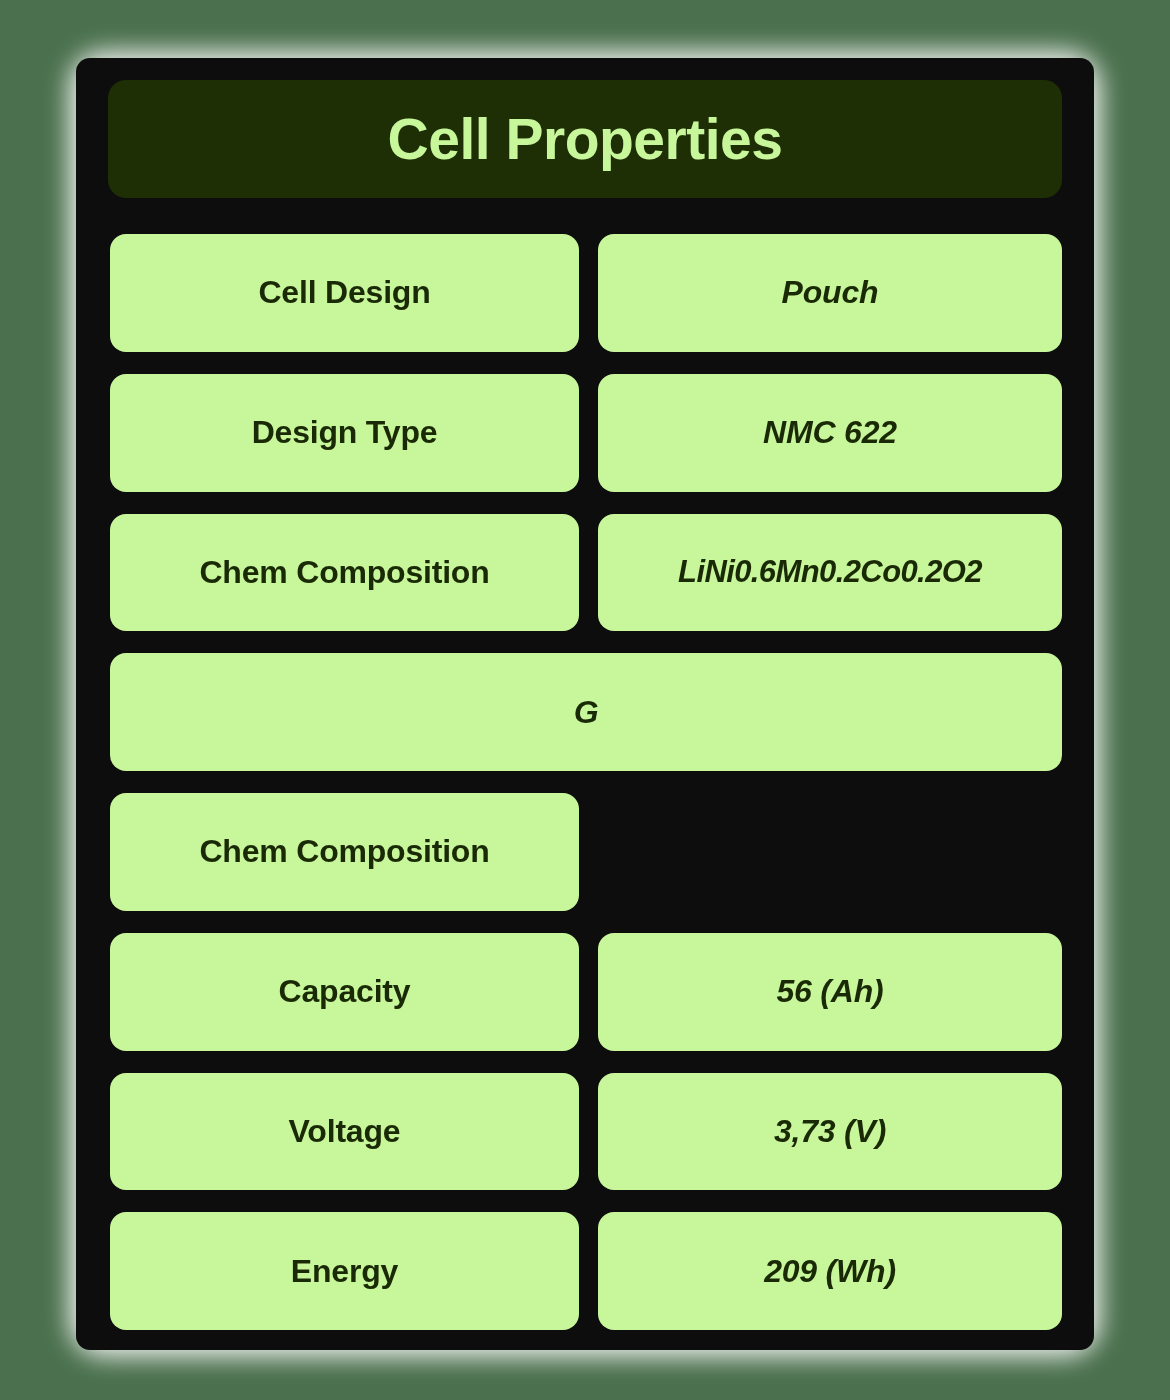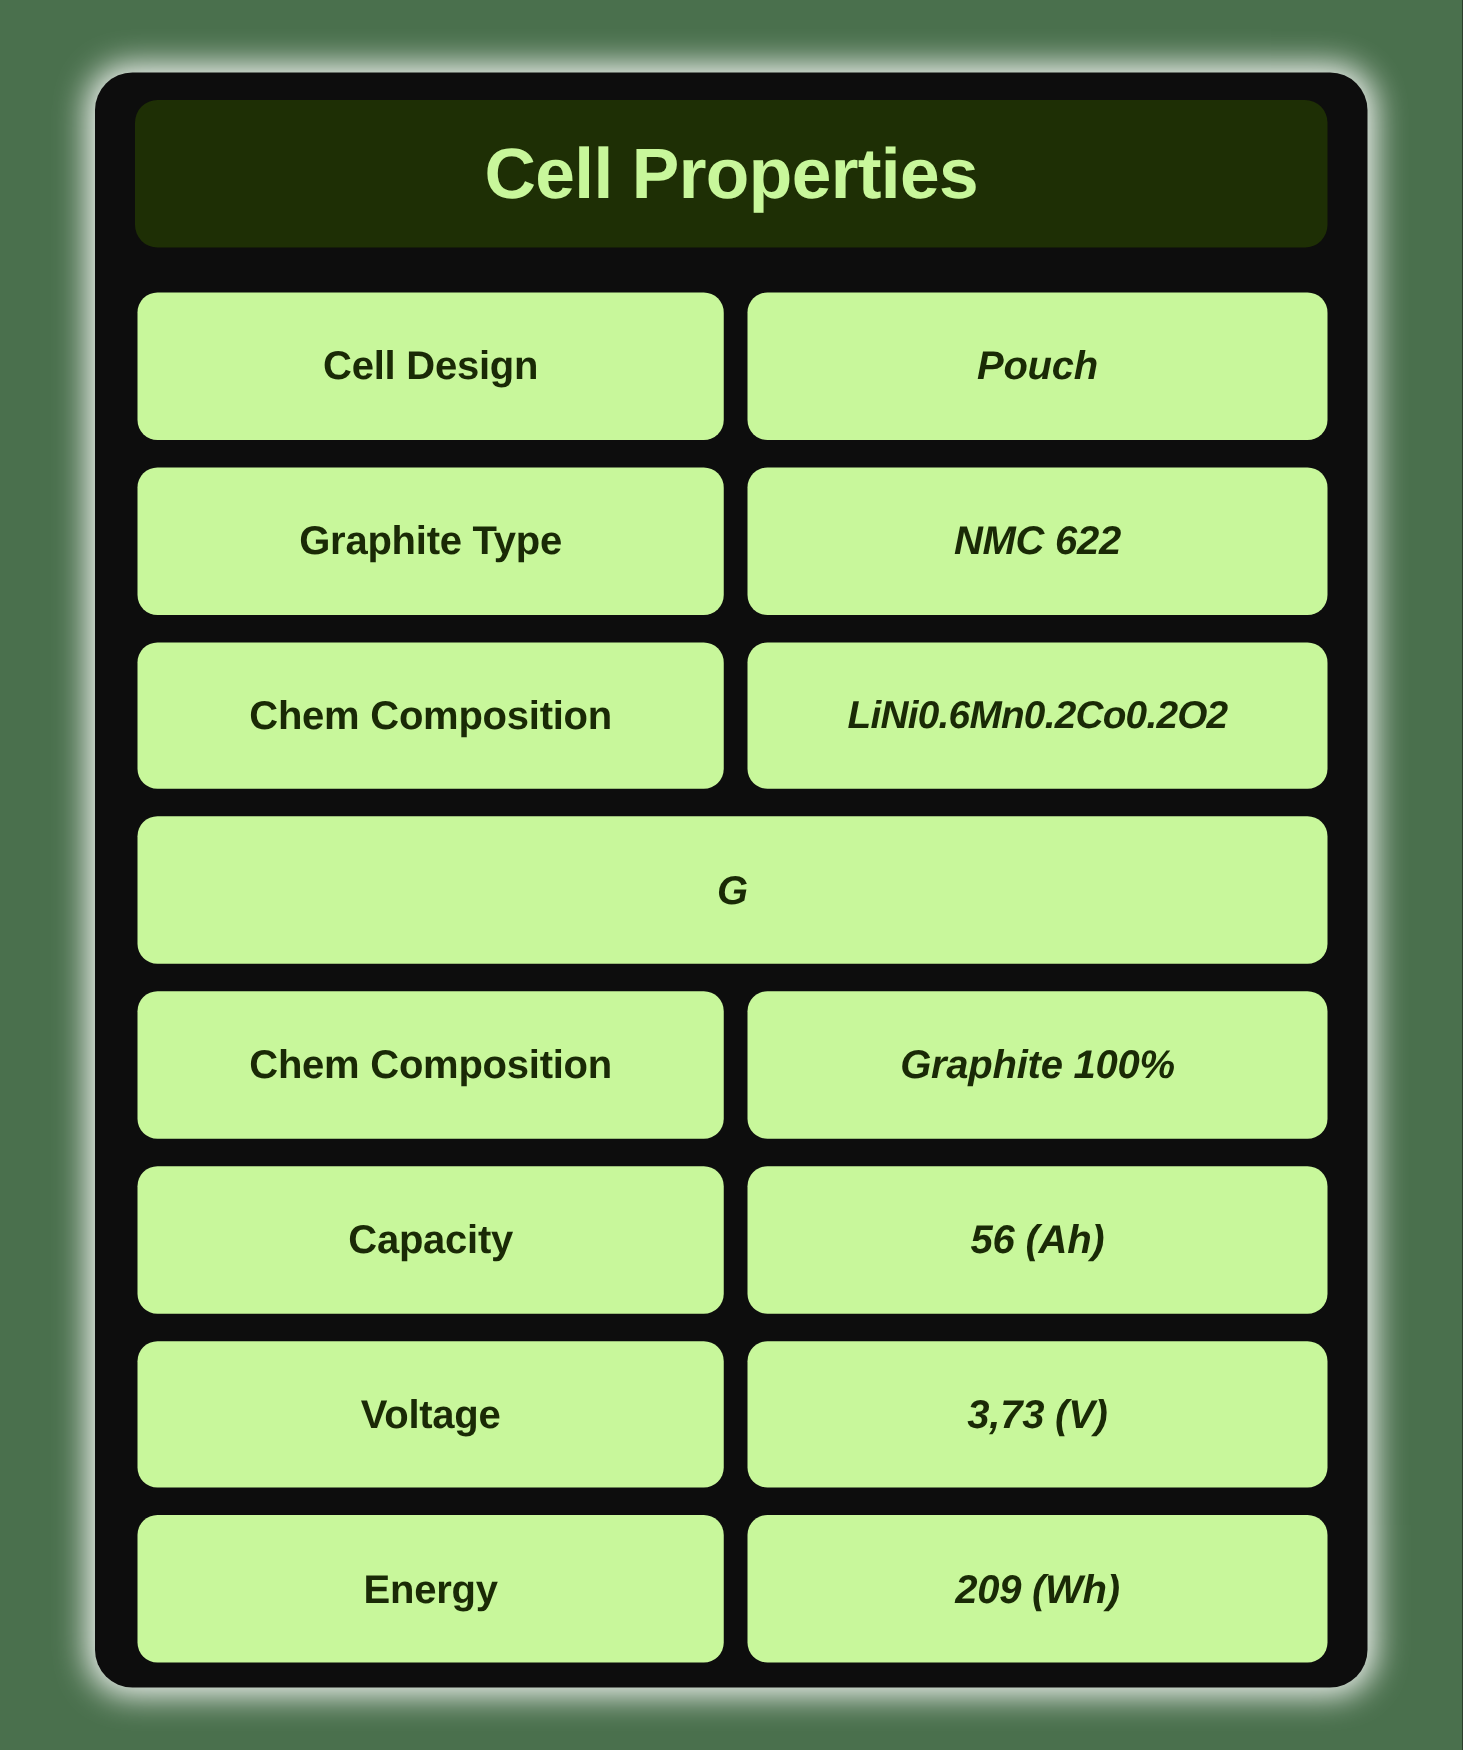--- a/index.html
+++ b/index.html
@@ -35,21 +35,21 @@
     opacity: 0.95;
   }
 
   .card {
     position: absolute;
     left: 76px;
     top: 58px;
     width: 1018px;
     height: 1292px;
     box-sizing: border-box;
-    border-radius: 30px;
+    border-radius: 14px;
     background: #0d0d0d;
     padding: 22px 16px 20px 16px;
     display: flex;
     flex-direction: column;
   }
 
   
   .title-bar {
     height: 118px;
     margin: 0 16px 36px 16px;
@@ -116,36 +116,35 @@
     </div>
 
     <div class="table">
 
       <div class="row">
         <div class="cell label">Cell Design</div>
         <div class="cell value">Pouch</div>
       </div>
 
       <div class="row">
-        <div class="cell label">Graphite Type</div>
+        <div class="cell label">Design Type</div>
         <div class="cell value">NMC 622</div>
       </div>
 
       <div class="row">
         <div class="cell label">Chem Composition</div>
         <div class="cell value long">LiNi0.6Mn0.2Co0.2O2</div>
       </div>
 
       <div class="row">
         <div class="cell value">G</div>
       </div>
 
       <div class="row">
         <div class="cell label">Chem Composition</div>
-        <div class="cell value">Graphite 100%</div>
       </div>
 
       <div class="row">
         <div class="cell label">Capacity</div>
         <div class="cell value">56 (Ah)</div>
       </div>
 
       <div class="row">
         <div class="cell label">Voltage</div>
         <div class="cell value">3,73 (V)</div>

